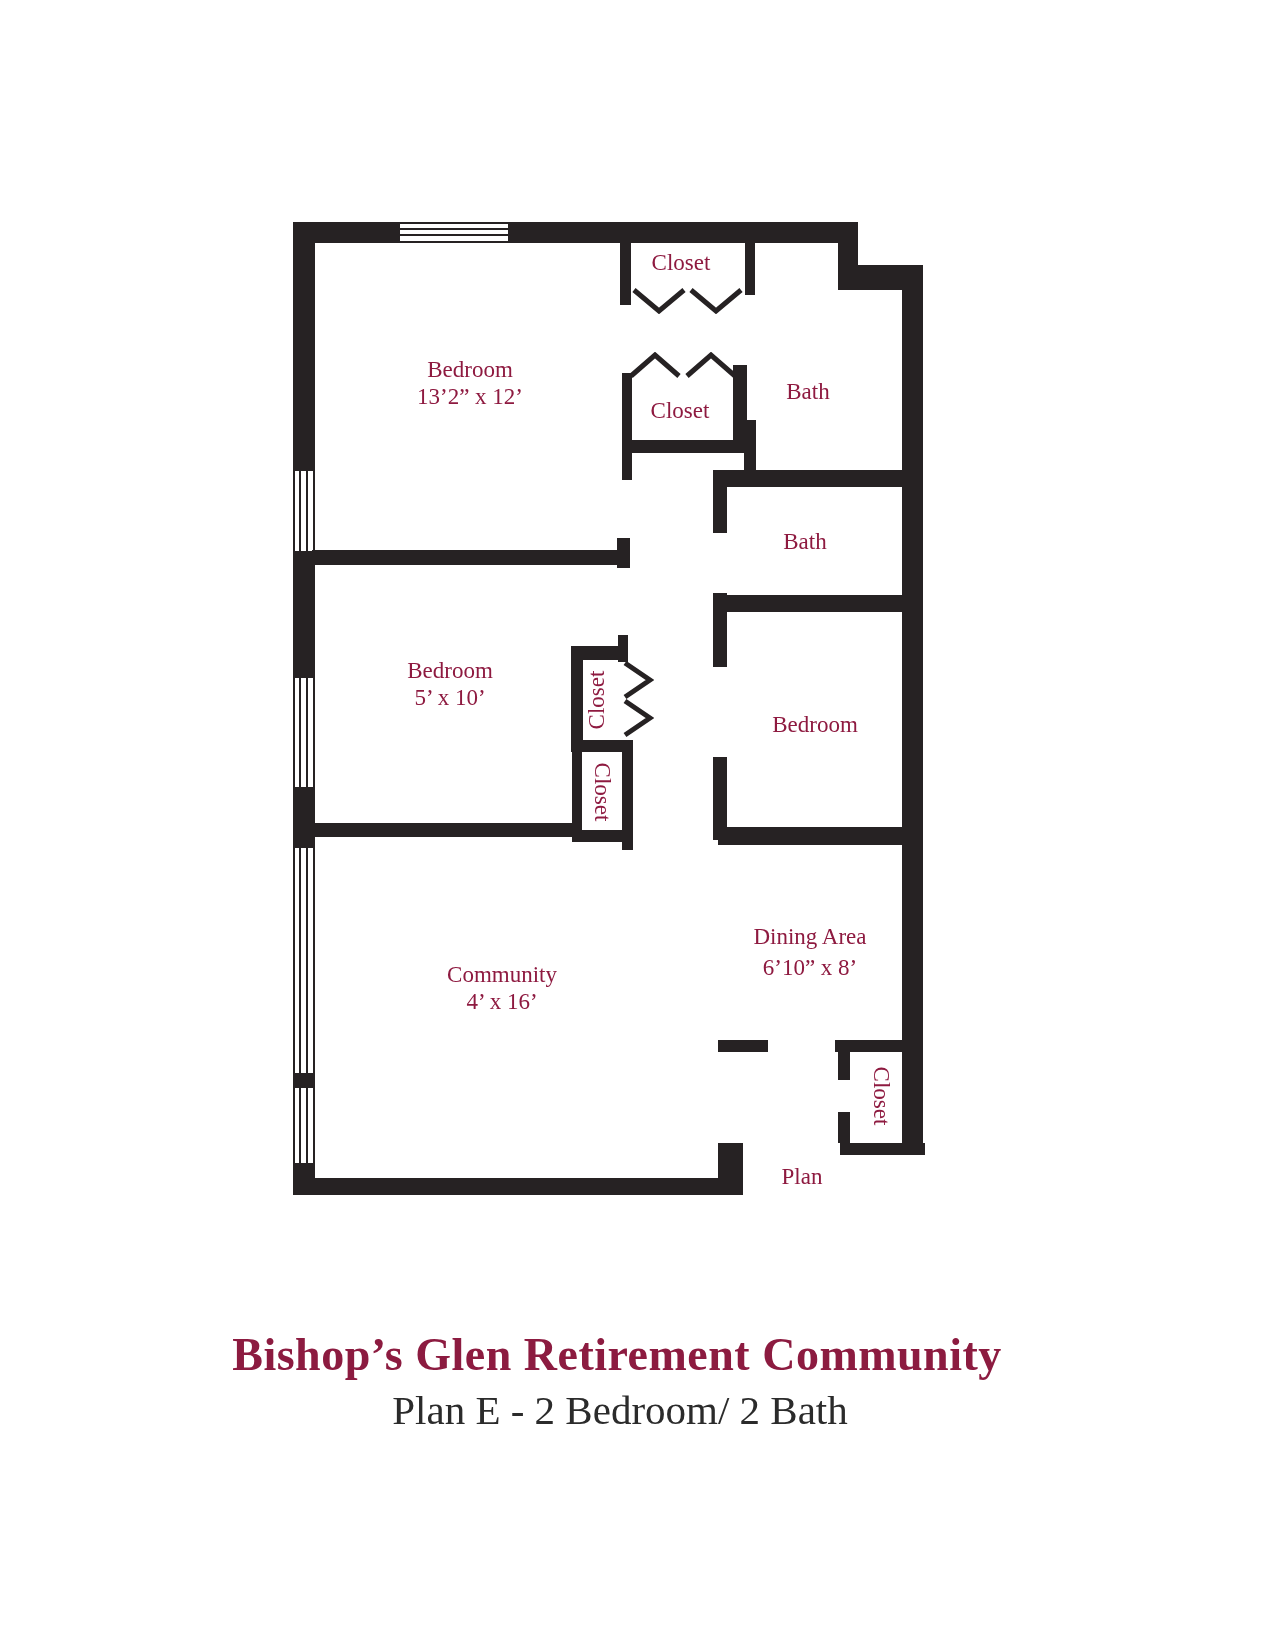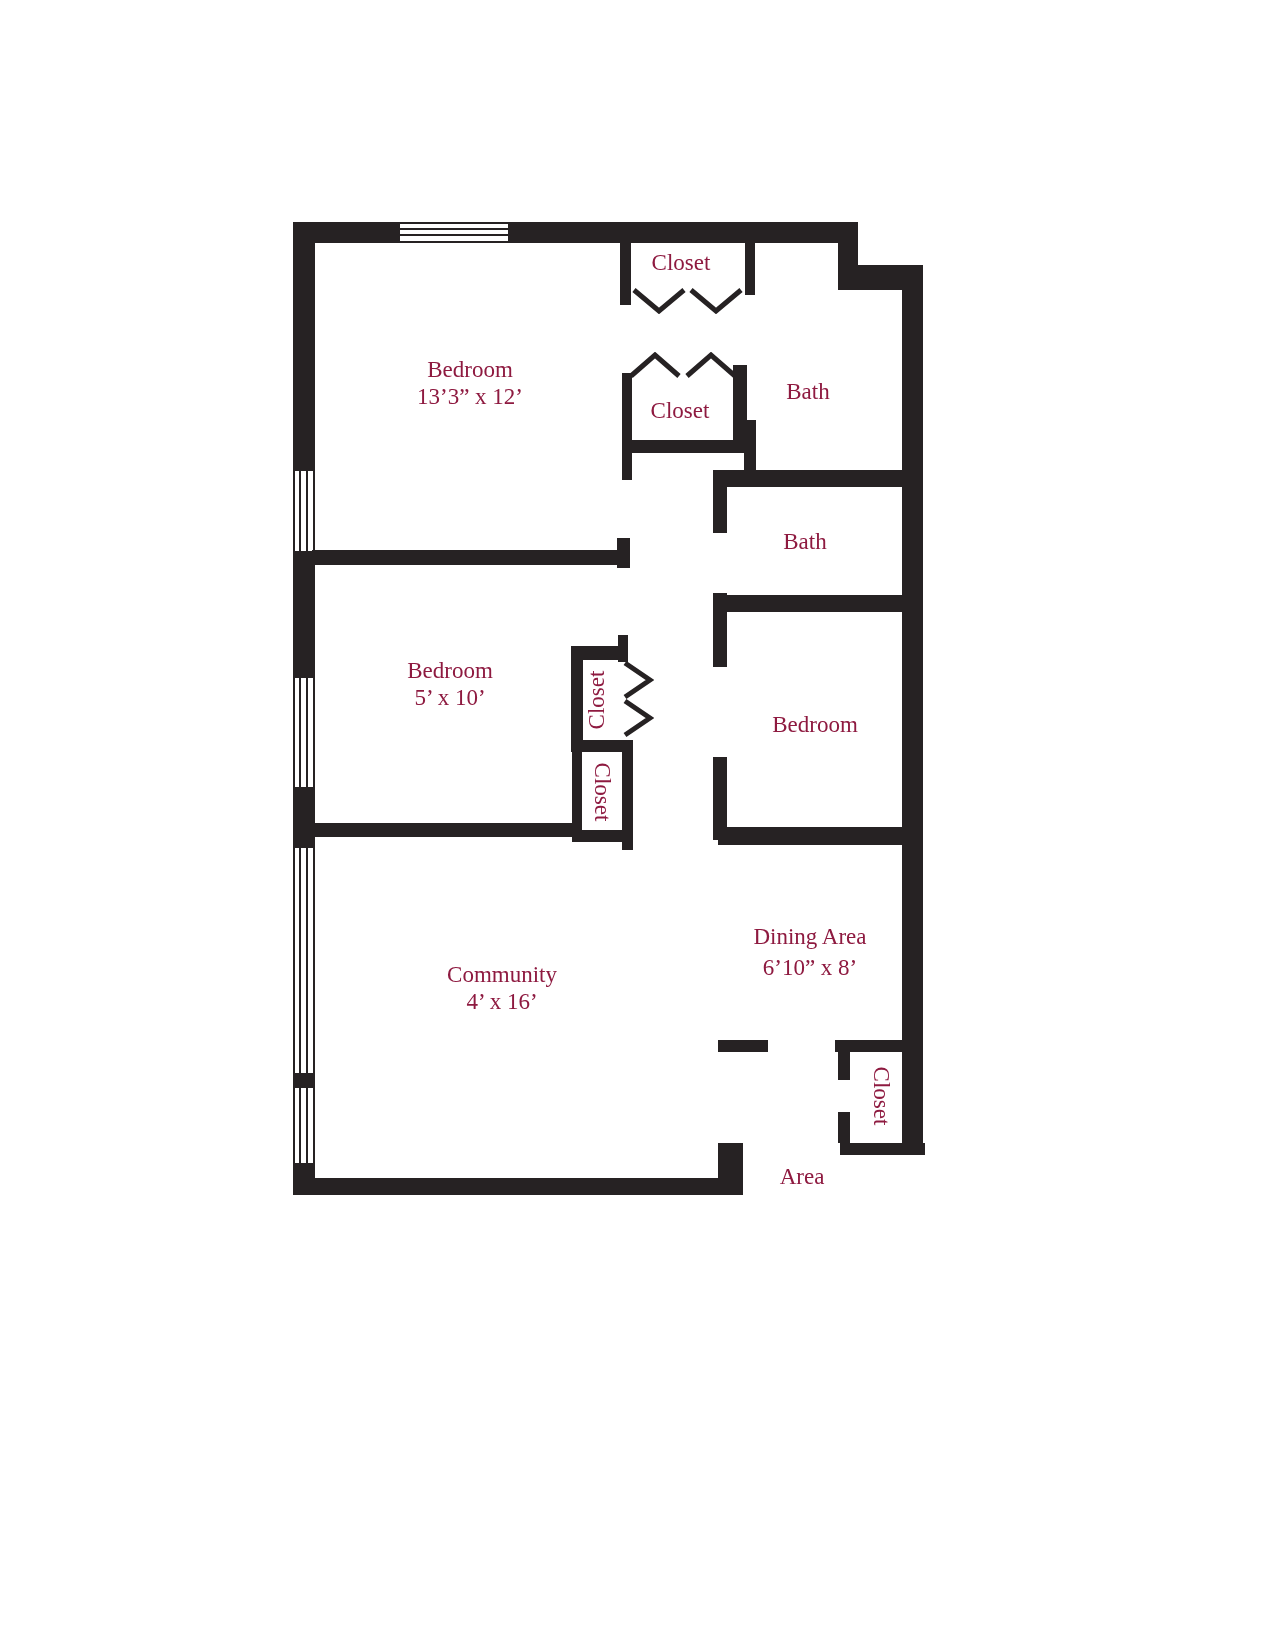--- a/index.html
+++ b/index.html
@@ -138,21 +138,21 @@
   <span class="door-symbol" style="left:622px;top:698px">
     <svg width="32" height="40" viewBox="0 0 32 40">
         <polyline points="3,3 28,20 3,37" fill="none" stroke="currentColor" stroke-width="5"></polyline>
       </svg>
   </span>
 
   <div class="label" style="left:681px;top:262px">Closet</div>
 
   <div class="label" style="left:470px;top:383px">
     <div>Bedroom</div>
-    <div>13’3” x 12’</div>
+    <div>13’2” x 12’</div>
   </div>
 
   <div class="label" style="left:808px;top:391px">Bath</div>
 
   <div class="label" style="left:680px;top:410px">Closet</div>
 
   <div class="label" style="left:805px;top:541px">Bath</div>
 
   <div class="label" style="left:450px;top:684px">
     <div>Bedroom</div>
@@ -170,16 +170,18 @@
     <div>6’10” x 8’</div>
   </div>
 
   <div class="label" style="left:502px;top:988px">
     <div>Community</div>
     <div>4’ x 16’</div>
   </div>
 
   <div class="label vlabel-cw" style="left:881px;top:1096px">Closet</div>
 
-  <div class="label" style="left:802px;top:1176px">Area</div>
+  <div class="label" style="left:802px;top:1176px">Plan</div>
 
+  <div class="plan-title" style="left:617px;top:1354px">Bishop’s Glen Retirement Community</div>
+  <div class="plan-subtitle" style="left:620px;top:1410px">Plan E - 2 Bedroom/ 2 Bath</div>
 
 </div>
 
 </body></html>

